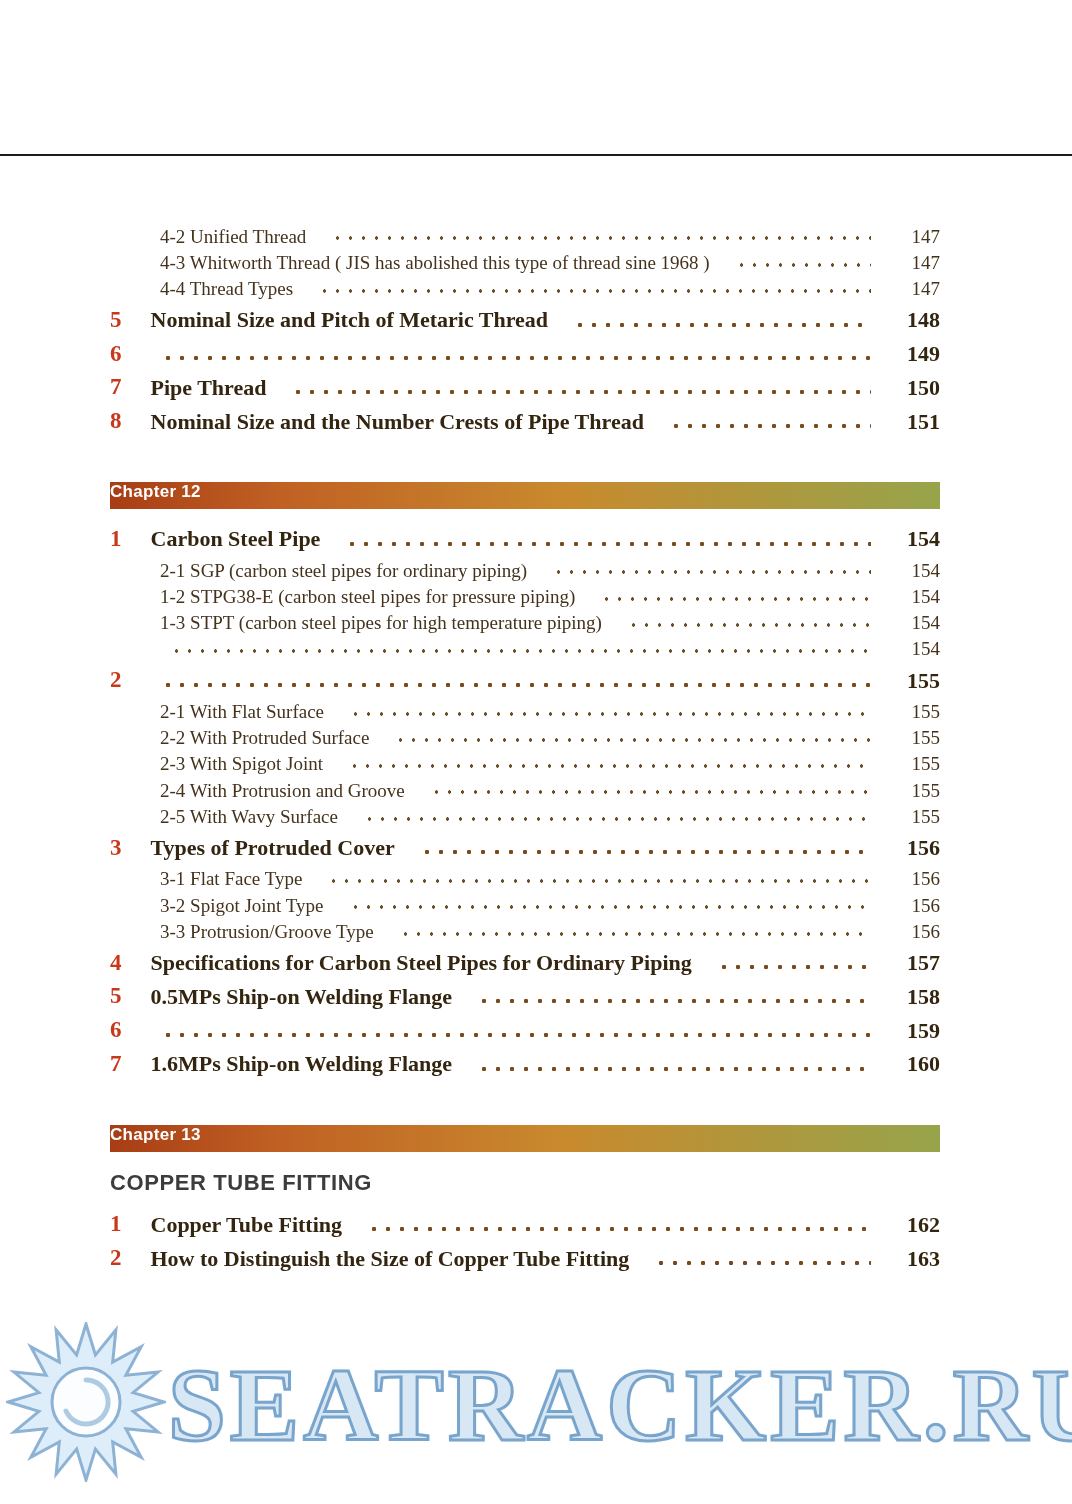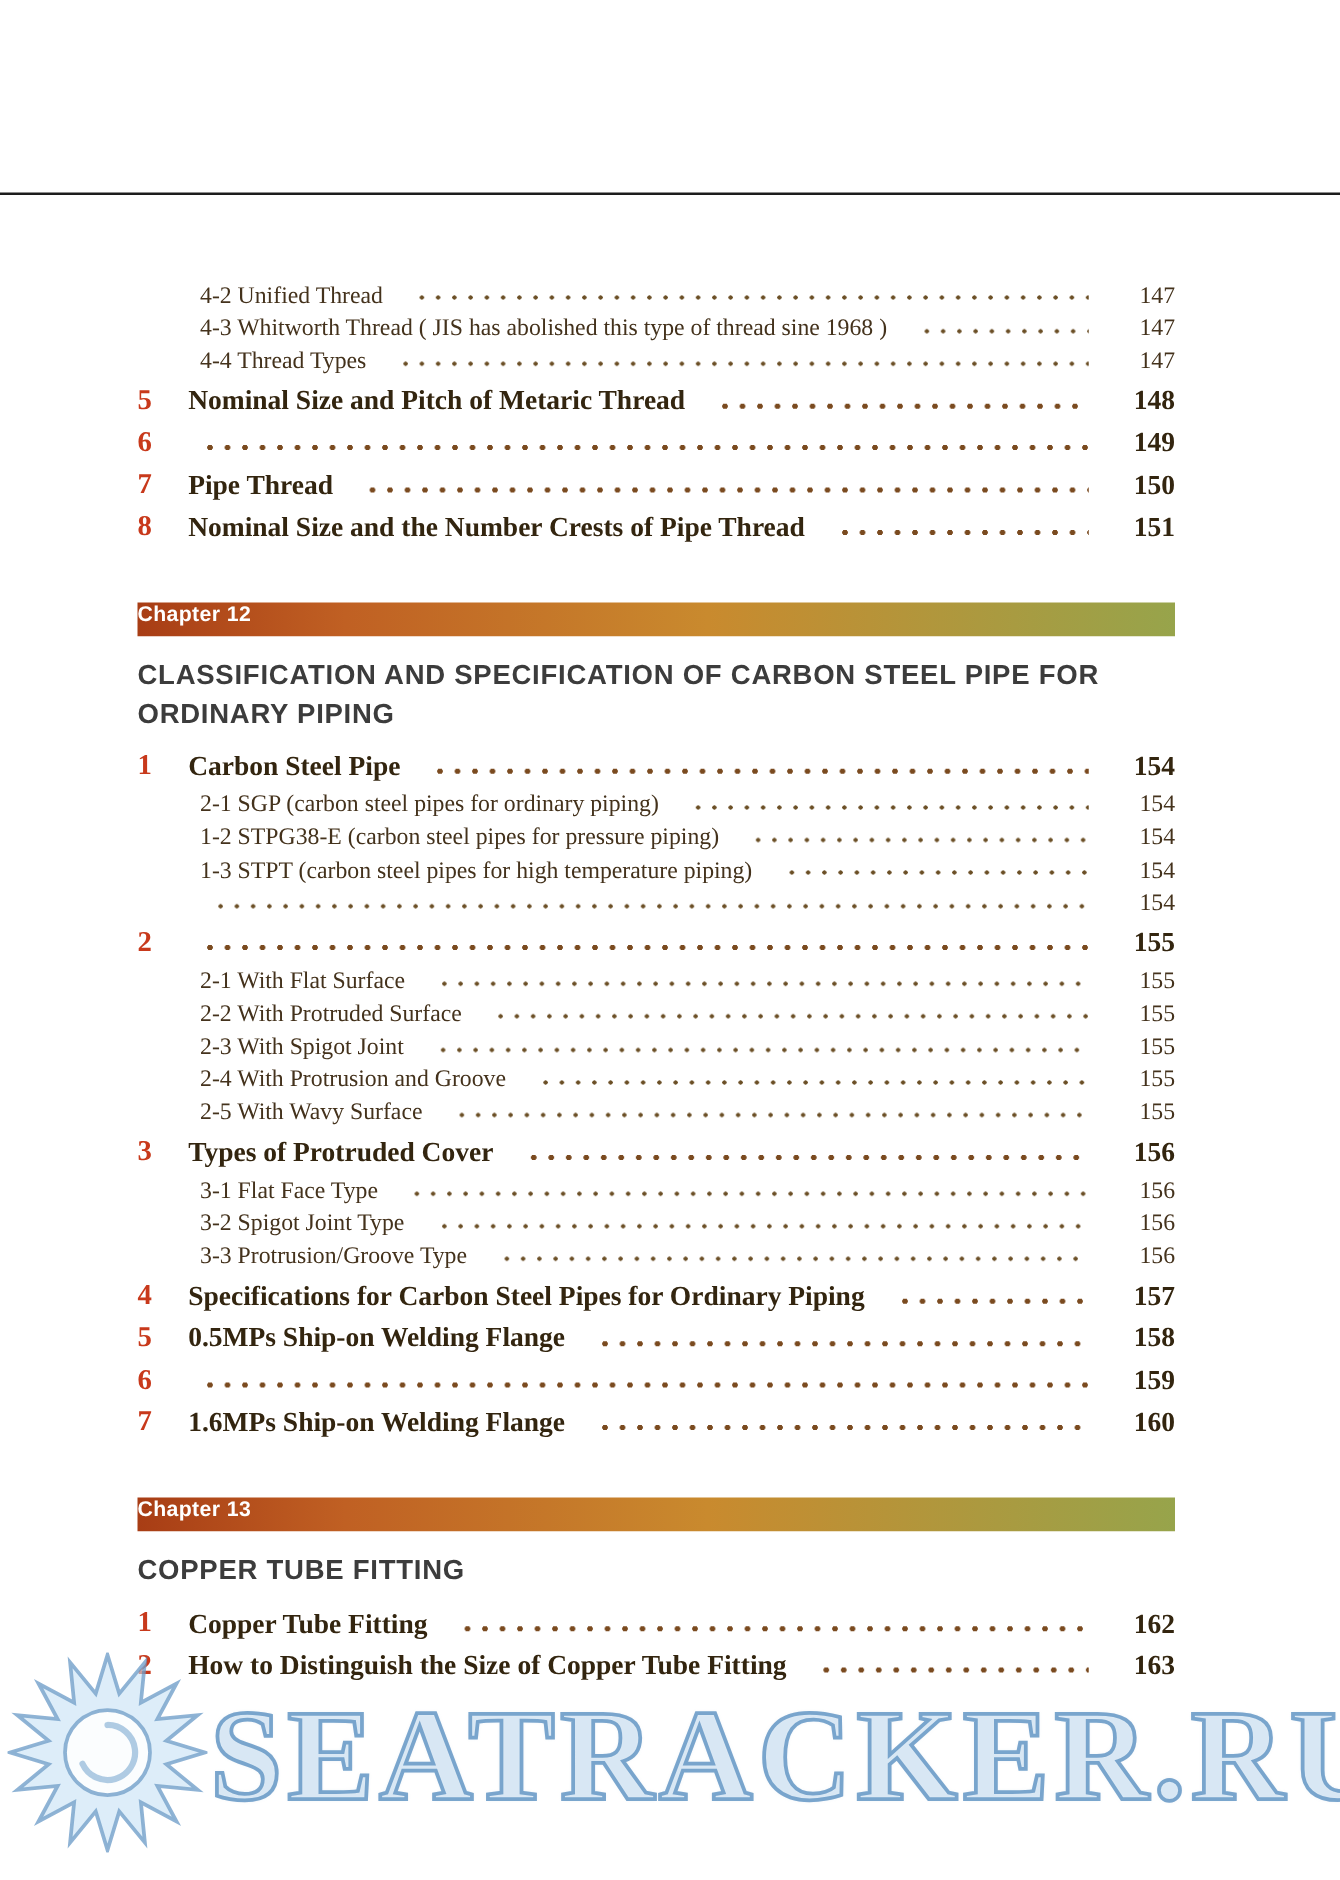--- a/index.html
+++ b/index.html
@@ -119,21 +119,20 @@
         <span class="num">8</span>
         <span class="label">Nominal Size and the Number Crests of Pipe Thread</span>
         <span class="leader"></span>
         <span class="page">151</span>
       </div>
     </section>
     <section class="toc-section">
       <div class="chapter-bar">
         <span class="chapter-bar-label">Chapter 12</span>
       </div>
-      <h2 class="chapter-title">CLASSIFICATION AND SPECIFICATION OF CARBON STEEL PIPE FOR ORDINARY PIPING</h2>
       <div class="toc-row main">
         <span class="num">1</span>
         <span class="label">Carbon Steel Pipe</span>
         <span class="leader"></span>
         <span class="page">154</span>
       </div>
       <div class="toc-row sub">
         <span class="label">2-1 SGP (carbon steel pipes for ordinary piping)</span>
         <span class="leader"></span>
         <span class="page">154</span>

